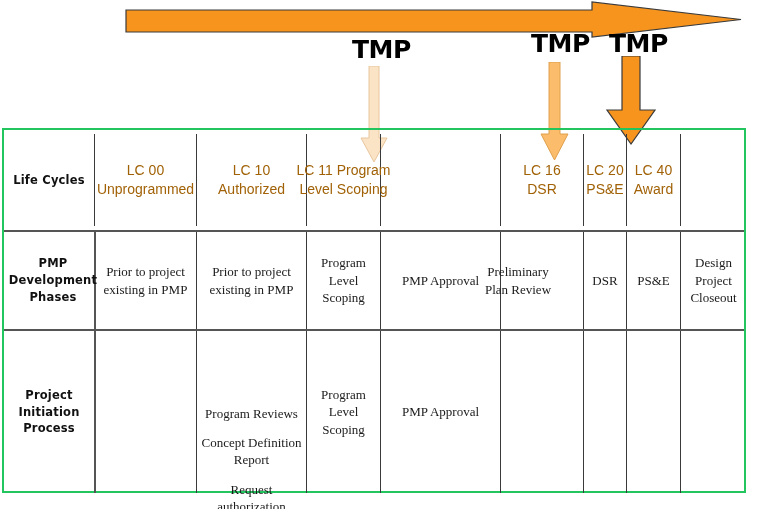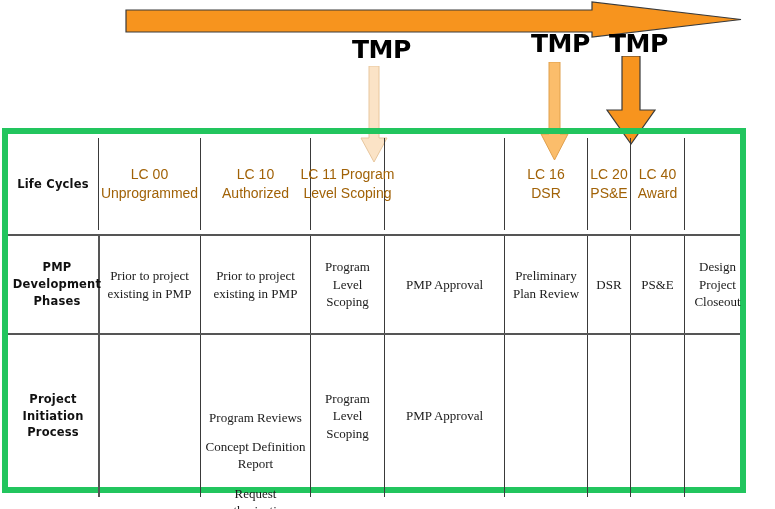--- a/index.html
+++ b/index.html
@@ -21,21 +21,21 @@
     white-space:nowrap;
     line-height:1;
   }
   .tmp-arrow{position:absolute;}
 
   
   #matrix{
     position:absolute;
     left:2px;top:128px;
     width:744px;height:365px;
-    border:6px solid #22c55e;
+    border:2px solid #22c55e;
     box-sizing:border-box;
     background:transparent;
   }
   .row{position:absolute;left:0;width:100%;box-sizing:border-box;}
   #row-lifecycles{top:0;height:100px;}
   #row-pmp{top:100px;height:99px;border-top:2px solid #555;}
   #row-initiation{top:199px;height:164px;border-top:2px solid #555;}
 
   .cell{
     position:absolute;top:0;height:100%;
@@ -186,21 +186,21 @@
     </div>
     <div class="cell" style="left:193px;width:109px;">
       <span class="body-text">Prior to project existing in PMP</span>
     </div>
     <div class="cell" style="left:303px;width:73px;">
       <span class="body-text">Program Level Scoping</span>
     </div>
     <div class="cell" style="left:377px;width:119px;">
       <span class="body-text">PMP Approval</span>
     </div>
-    <div class="cell" style="left:497px;width:82px;">
+    <div class="cell" style="left:473px;width:82px;">
       <span class="body-text">Preliminary Plan Review</span>
     </div>
     <div class="cell" style="left:580px;width:42px;">
       <span class="body-text">DSR</span>
     </div>
     <div class="cell" style="left:623px;width:53px;">
       <span class="body-text">PS&amp;E</span>
     </div>
     <div class="cell" style="left:677px;width:65px;">
       <span class="body-text">Design Project Closeout</span>

